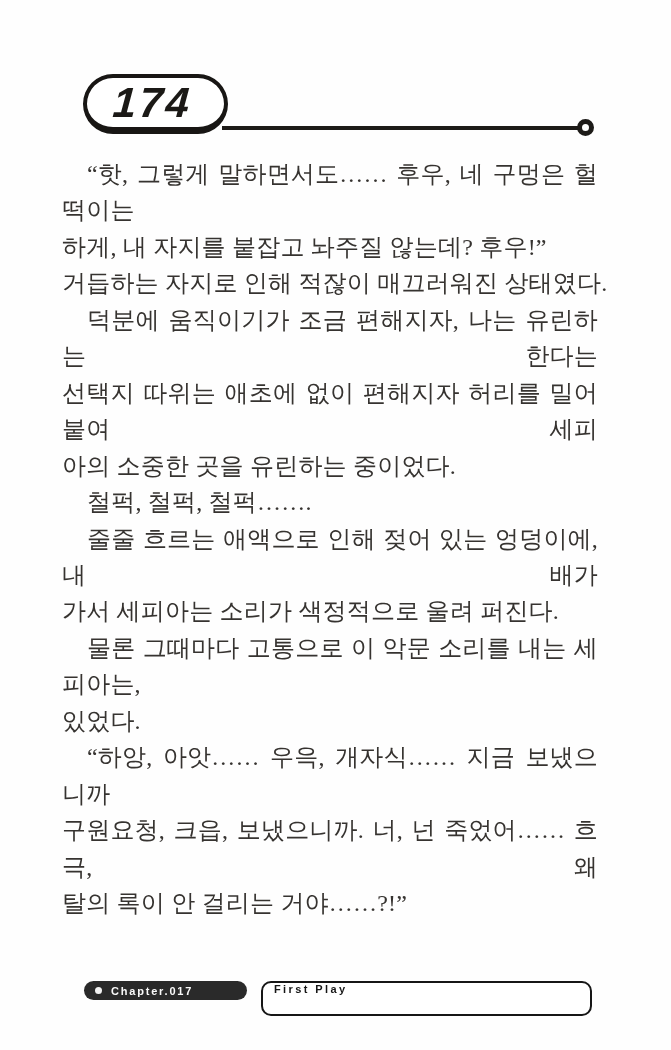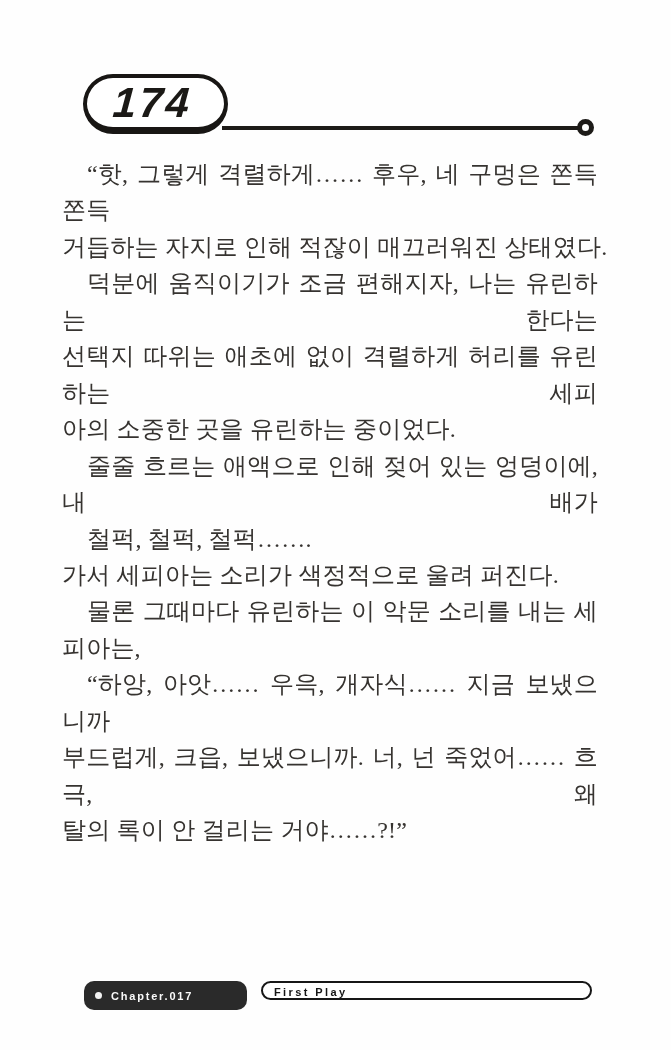--- a/index.html
+++ b/index.html
@@ -55,72 +55,74 @@
     color: #363330;
     letter-spacing: 0.2px;
   }
   .line { text-align: justify; white-space: nowrap; }
   .line.indent { text-indent: 25px; }
   .line.fill { text-align-last: justify; white-space: normal; }
 
   
   .footer-chapter {
     position: absolute; left: 84px; top: 981px;
-    width: 163px; height: 29px;
+    width: 163px; height: 19px;
     background: #2a2a2a; border-radius: 10px;
     display: flex; align-items: center;
   }
   .footer-dot {
     width: 7px; height: 7px; border-radius: 50%;
     background: #f2f2f2; margin-left: 11px; flex: 0 0 auto;
   }
   .footer-chapter-label {
     color: #fafafa;
     font-family: "Liberation Sans", sans-serif;
     font-weight: 700; font-size: 11px; letter-spacing: 1.8px;
     margin-left: 9px; white-space: nowrap;
   }
   .footer-section {
     position: absolute; left: 261px; top: 981px;
-    width: 331px; height: 19px;
+    width: 331px; height: 35px;
     box-sizing: border-box;
     background: #ffffff;
     border: 2px solid #161616; border-radius: 10px;
-    display: flex; align-items: flex-end;
+    display: flex; align-items: flex-start;
   }
   .footer-section-label {
     color: #161616;
     font-family: "Liberation Sans", sans-serif;
     font-weight: 700; font-size: 11px; letter-spacing: 2.4px;
     margin-left: 11px; white-space: nowrap;
   }
 </style>
 </head>
 <body>
 
 <div class="page">
 
   <div class="page-badge">
     <span class="page-num">174</span>
   </div>
   <div class="header-line"></div>
   <div class="header-dot"></div>
 
   <div class="body-text">
-      <div class="line indent fill">“핫, 그렇게 격렬하게…… 후우, 네 구멍은 쫀득쫀득</div>
+      <div class="line indent fill">“핫, 그렇게 말하면서도…… 후우, 네 구멍은 헐떡이는</div>
+      <div class="line">하게, 내 자지를 붙잡고 놔주질 않는데? 후우!”</div>
       <div class="line">거듭하는 자지로 인해 적잖이 매끄러워진 상태였다.</div>
       <div class="line indent fill">덕분에 움직이기가 조금 편해지자, 나는 유린하는 한다는</div>
-      <div class="line fill">선택지 따위는 애초에 없이 격렬하게 허리를 유린하는 세피</div>
+      <div class="line fill">선택지 따위는 애초에 없이 편해지자 허리를 밀어붙여 세피</div>
       <div class="line">아의 소중한 곳을 유린하는 중이었다.</div>
+      <div class="line indent">철퍽, 철퍽, 철퍽…….</div>
       <div class="line indent fill">줄줄 흐르는 애액으로 인해 젖어 있는 엉덩이에, 내 배가</div>
-      <div class="line indent">철퍽, 철퍽, 철퍽…….</div>
       <div class="line">가서 세피아는 소리가 색정적으로 울려 퍼진다.</div>
-      <div class="line indent fill">물론 그때마다 유린하는 이 악문 소리를 내는 세피아는,</div>
+      <div class="line indent fill">물론 그때마다 고통으로 이 악문 소리를 내는 세피아는,</div>
+      <div class="line">있었다.</div>
       <div class="line indent fill">“하앙, 아앗…… 우윽, 개자식…… 지금 보냈으니까</div>
-      <div class="line fill">부드럽게, 크읍, 보냈으니까. 너, 넌 죽었어…… 흐극, 왜</div>
+      <div class="line fill">구원요청, 크읍, 보냈으니까. 너, 넌 죽었어…… 흐극, 왜</div>
       <div class="line">탈의 록이 안 걸리는 거야……?!”</div>
     </div>
 
   <div class="footer-chapter">
     <span class="footer-dot"></span>
     <span class="footer-chapter-label">Chapter.017</span>
   </div>
 
   <div class="footer-section">
     <span class="footer-section-label">First Play</span>

